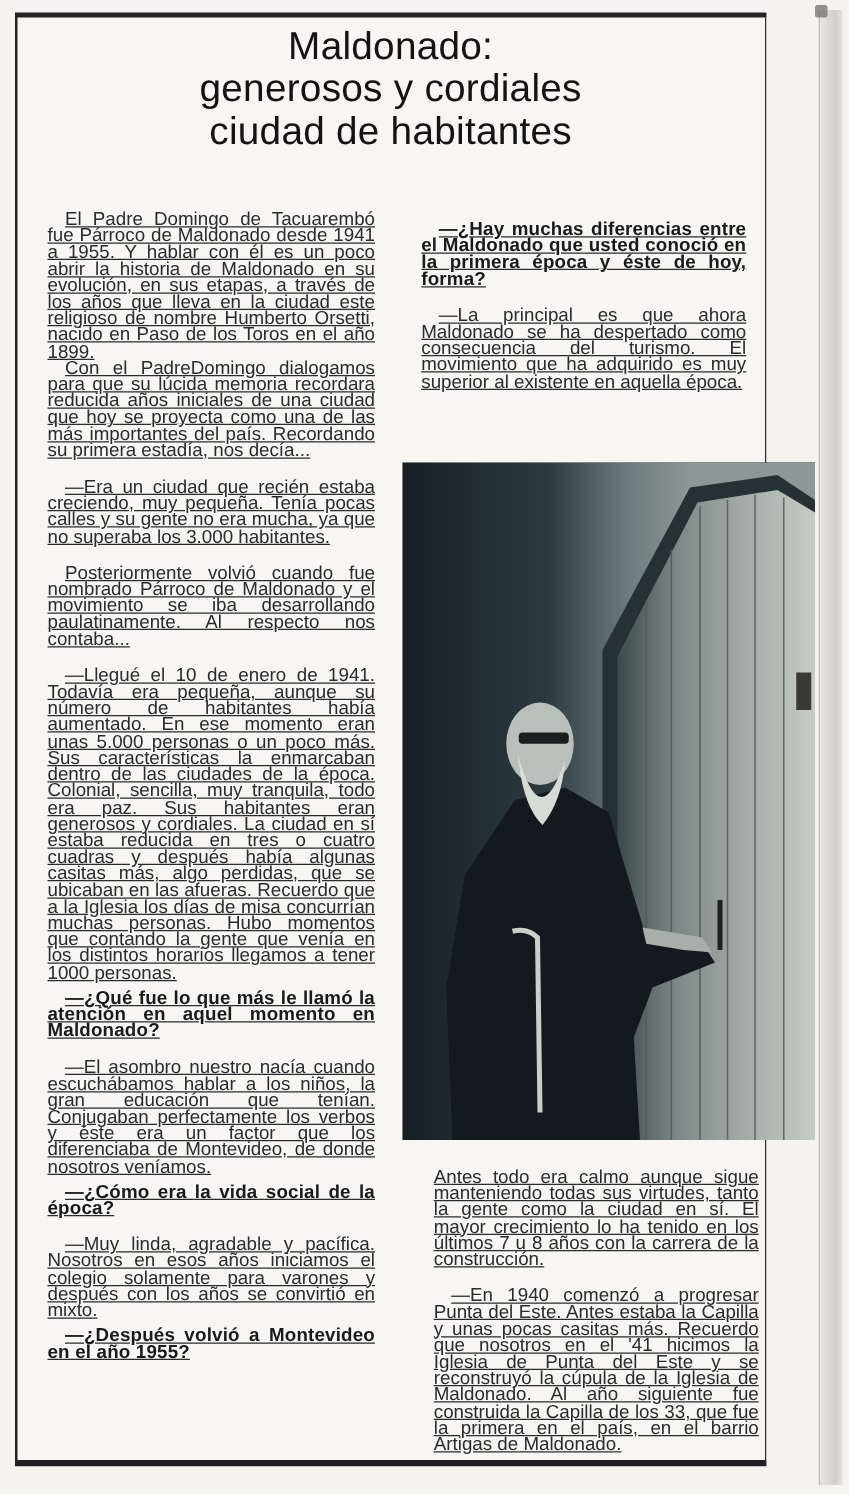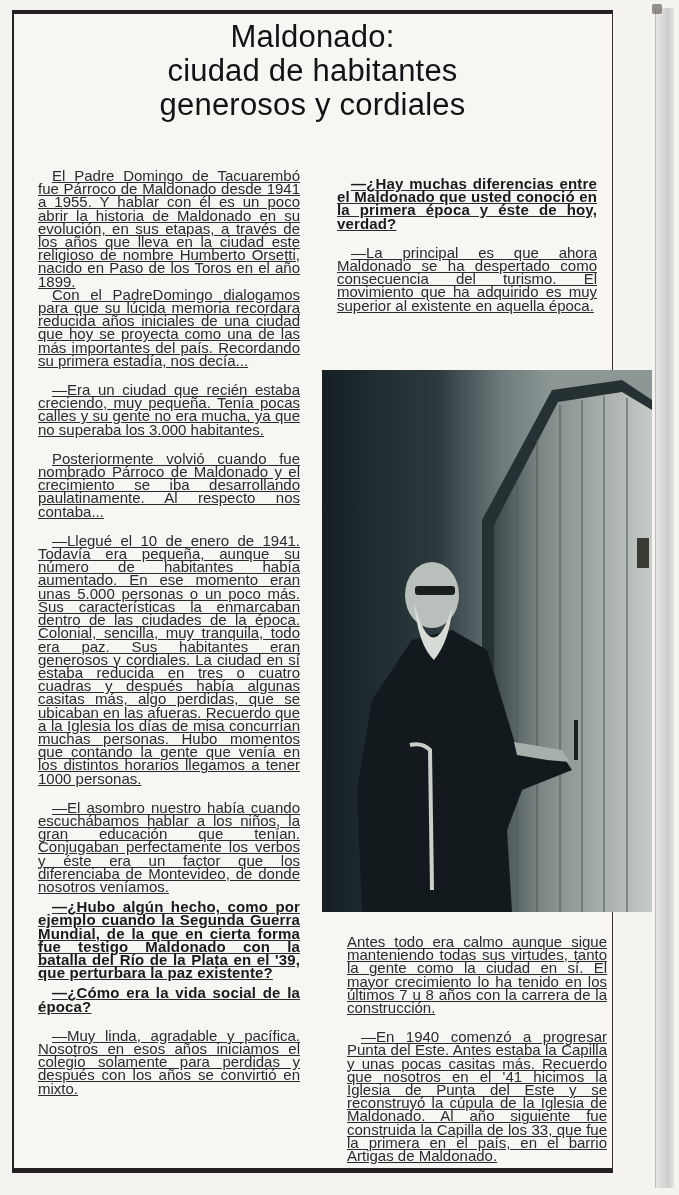--- a/index.html
+++ b/index.html
@@ -51,38 +51,39 @@
 </style>
 </head>
 <body>
 
 <div class="page-edge"></div>
 <div class="page-edge-top"></div>
 <div class="frame"></div>
 
 <h1 class="title" style="margin:0;">
   <div>Maldonado:</div>
+  <div>generosos y cordiales</div>
   <div>ciudad de habitantes</div>
-  <div>generosos y cordiales</div>
 </h1>
 
 <div class="col left-col">
   <p>El Padre Domingo de Tacuarembó fue Párroco de Maldonado desde 1941 a 1955. Y hablar con él es un poco abrir la historia de Maldonado en su evolución, en sus etapas, a través de los años que lleva en la ciudad este religioso de nombre Humberto Orsetti, nacido en Paso de los Toros en el año 1899.</p>
   <p>Con el PadreDomingo dialogamos para que su lúcida memoria recordara reducida años iniciales de una ciudad que hoy se proyecta como una de las más importantes del país. Recordando su primera estadía, nos decía...</p>
   <p class="gap">—Era un ciudad que recién estaba creciendo, muy pequeña. Tenía pocas calles y su gente no era mucha, ya que no superaba los 3.000 habitantes.</p>
-  <p class="gap">Posteriormente volvió cuando fue nombrado Párroco de Maldonado y el crecimiento se iba desarrollando paulatinamente. Al respecto nos contaba...</p>
+  <p class="gap">Posteriormente volvió cuando fue nombrado Párroco de Maldonado y el movimiento se iba desarrollando paulatinamente. Al respecto nos contaba...</p>
   <p class="gap">—Llegué el 10 de enero de 1941. Todavía era pequeña, aunque su número de habitantes había aumentado. En ese momento eran unas 5.000 personas o un poco más. Sus características la enmarcaban dentro de las ciudades de la época. Colonial, sencilla, muy tranquila, todo era paz. Sus habitantes eran generosos y cordiales. La ciudad en sí estaba reducida en tres o cuatro cuadras y después había algunas casitas más, algo perdidas, que se ubicaban en las afueras. Recuerdo que a la Iglesia los días de misa concurrían muchas personas. Hubo momentos que contando la gente que venía en los distintos horarios llegamos a tener 1000 personas.</p>
-  <p class="gap">—El asombro nuestro había cuando escuchábamos hablar a los niños, la gran educación que tenían. Conjugaban perfectamente los verbos y éste era un factor que los diferenciaba de Montevideo, de donde nosotros veníamos.</p>
-  <p class="q">—¿Hubo algún hecho, como por ejemplo cuando la Segunda Guerra Mundial, de la que en cierta forma fue testigo Maldonado con la batalla del Río de la Plata en el '39, que perturbara la paz existente?</p>
+  <p class="q">—¿Qué fue lo que más le llamó la atención en aquel momento en Maldonado?</p>
+  <p class="gap">—El asombro nuestro nacía cuando escuchábamos hablar a los niños, la gran educación que tenían. Conjugaban perfectamente los verbos y éste era un factor que los diferenciaba de Montevideo, de donde nosotros veníamos.</p>
   <p class="q">—¿Cómo era la vida social de la época?</p>
-  <p class="gap">—Muy linda, agradable y pacífica. Nosotros en esos años iniciamos el colegio solamente para perdidas y después con los años se convirtió en mixto.</p>
+  <p class="gap">—Muy linda, agradable y pacífica. Nosotros en esos años iniciamos el colegio solamente para varones y después con los años se convirtió en mixto.</p>
+  <p class="q">—¿Después volvió a Montevideo en el año 1955?</p>
 </div>
 
 <div class="col right-col-top">
-  <p class="q">—¿Hay muchas diferencias entre el Maldonado que usted conoció en la primera época y éste de hoy, verdad?</p>
+  <p class="q">—¿Hay muchas diferencias entre el Maldonado que usted conoció en la primera época y éste de hoy, forma?</p>
   <p class="gap">—La principal es que ahora Maldonado se ha despertado como consecuencia del turismo. El movimiento que ha adquirido es muy superior al existente en aquella época.</p>
 </div>
 
 <div class="photo">
   <svg width="330" height="542" viewBox="0 0 330 542" xmlns="http://www.w3.org/2000/svg">
     <defs>
       <linearGradient id="wall" x1="0" y1="0" x2="1" y2="0">
         <stop offset="0" stop-color="#162024"></stop>
         <stop offset="0.35" stop-color="#2c3a3e"></stop>
         <stop offset="0.55" stop-color="#6f7c7d"></stop>

